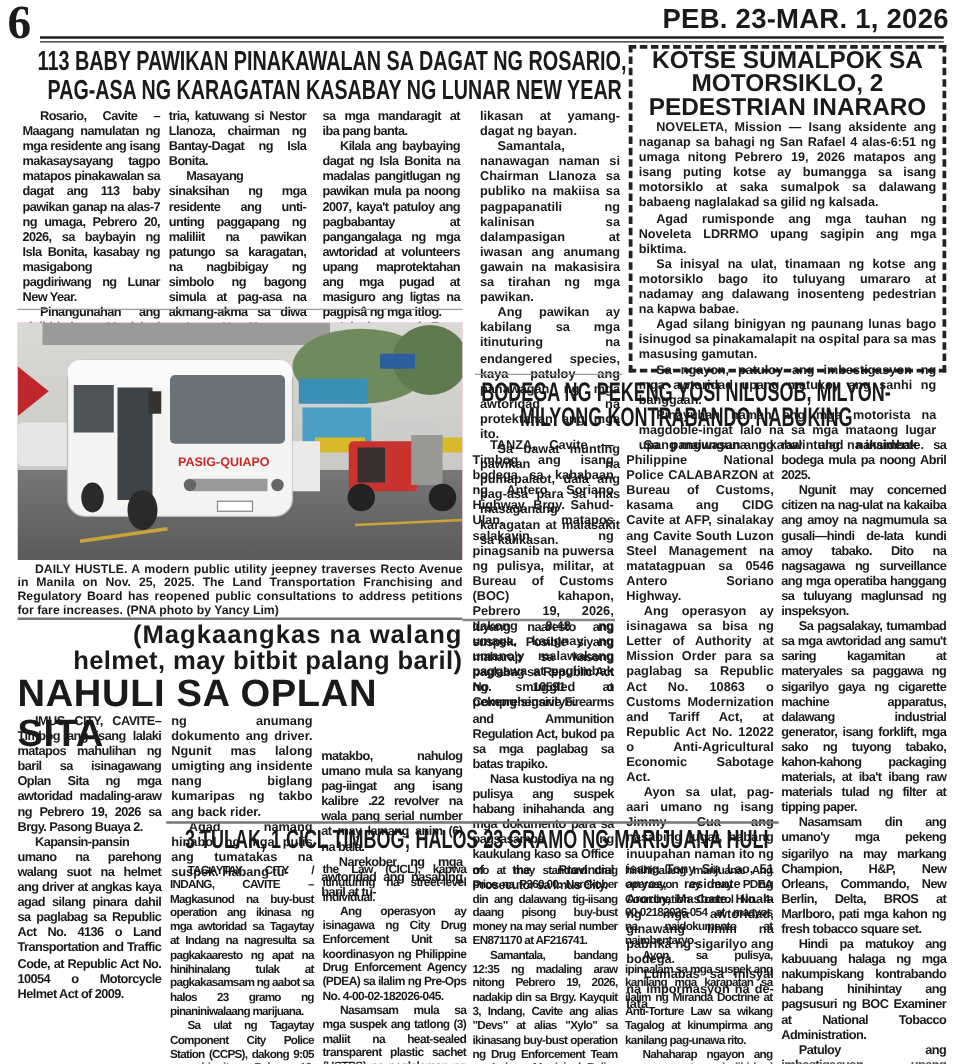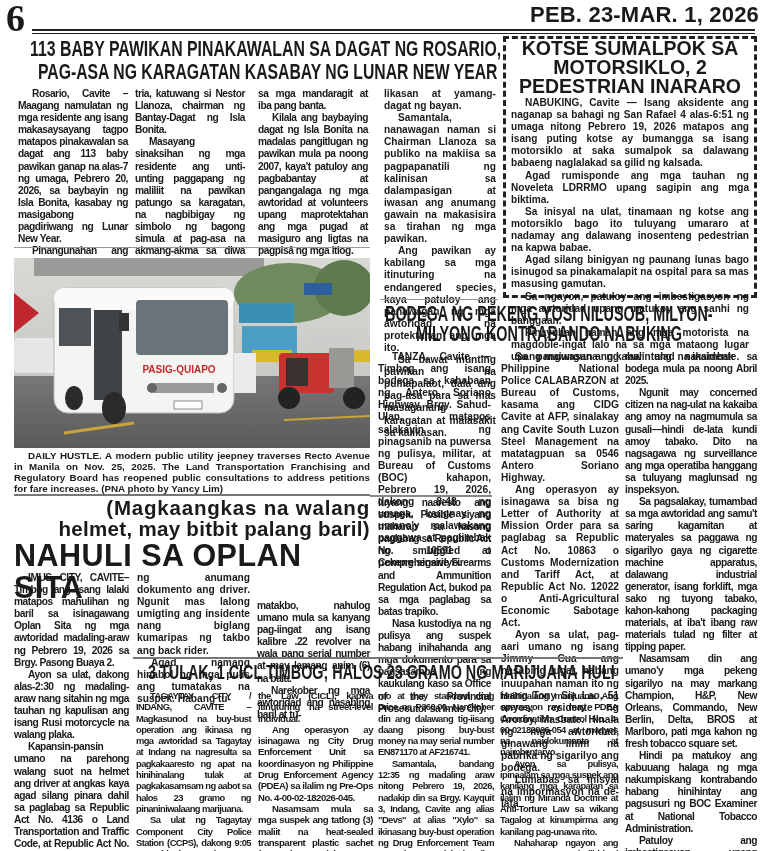--- a/index.html
+++ b/index.html
@@ -62,21 +62,21 @@
   <div class="abs thinrule" style="left:380px; top:299px; width:118px;"></div>
 </section>
 
 <section class="abs dashbox" style="left:503px; top:36px; width:254px; height:262px;">
   <div style="text-align:center; font-weight:bold; font-size:19.5px; line-height:19px; margin-top:0;">
     <div>KOTSE SUMALPOK SA</div>
     <div>MOTORSIKLO, 2</div>
     <div>PEDESTRIAN INARARO</div>
   </div>
   <div class="txt" style="padding:1px 5px 0 5px; font-size:10.1px; line-height:12.1px;">
-    <p><b>NABUKING, Cavite</b> <span>— Isang aksidente ang naganap sa bahagi ng San Rafael 4 alas-6:51 ng umaga nitong Pebrero 19, 2026 matapos ang isang puting kotse ay bumangga sa isang motorsiklo at saka sumalpok sa dalawang babaeng naglalakad sa gilid ng kalsada.</span></p>
+    <p><b>NOVELETA, Mission</b> <span>— Isang aksidente ang naganap sa bahagi ng San Rafael 4 alas-6:51 ng umaga nitong Pebrero 19, 2026 matapos ang isang puting kotse ay bumangga sa isang motorsiklo at saka sumalpok sa dalawang babaeng naglalakad sa gilid ng kalsada.</span></p>
     <p>Agad rumisponde ang mga tauhan ng Noveleta LDRRMO upang sagipin ang mga biktima.</p>
     <p>Sa inisyal na ulat, tinamaan ng kotse ang motorsiklo bago ito tuluyang umararo at nadamay ang dalawang inosenteng pedestrian na kapwa babae.</p>
     <p>Agad silang binigyan ng paunang lunas bago isinugod sa pinakamalapit na ospital para sa mas masusing gamutan.</p>
     <p>Sa ngayon, patuloy ang imbestigasyon ng mga awtoridad upang matukoy ang sanhi ng banggaan.</p>
     <p>Pinayuhan naman ang mga motorista na magdoble-ingat lalo na sa mga mataong lugar upang maiwasan ang kahalintulad na insidente.</p>
   </div>
 </section>
 
 <figure>
   <div class="abs photo" style="left:14px; top:258px; width:356px; height:190px;">
@@ -177,21 +177,20 @@
 
 <section>
   <div class="abs" style="left:14px; top:497px; width:356px; text-align:right; font-weight:bold; font-size:20.5px; line-height:21px; letter-spacing:0.8px;">
     <div>(Magkaangkas na walang</div>
     <div style="letter-spacing:0.3px;">helmet, may bitbit palang baril)</div>
   </div>
   <div class="abs" style="left:14px; top:539px; width:360px; text-align:left; font-weight:bold; font-size:30.5px; line-height:32px; letter-spacing:0.5px;">NAHULI SA OPLAN SITA</div>
 
   <div class="abs txt tight" style="left:14px; top:572px; width:115px;">
     <p><b>IMUS CITY, CAVITE</b><span>– Timbog ang isang lalaki matapos mahulihan ng baril sa isinagawang Oplan Sita ng mga awtoridad madaling-araw ng Pebrero 19, 2026 sa Brgy. Pasong Buaya 2.</span></p>
-    <p>Ayon sa ulat, dakong alas-2:30 ng madaling-araw nang sitahin ng mga tauhan ng kapulisan ang isang Rusi motorcycle na walang plaka.</p>
     <p>Kapansin-pansin umano na parehong walang suot na helmet ang driver at angkas kaya agad silang pinara dahil sa paglabag sa Republic Act No. 4136 o Land Transportation and Traffic Code, at Republic Act No. 10054 o Motorcycle Helmet Act of 2009.</p>
 
   </div>
   <div class="abs txt" style="left:137px; top:572px; width:113px;">
     <p style="text-indent:0">ng anumang dokumento ang driver. Ngunit mas lalong umigting ang insidente nang biglang kumaripas ng takbo ang back rider.</p>
     <p>Agad namang hinabol ng mga pulis ang tumatakas na suspek. Habang tu-</p>
   </div>
   <div class="abs txt tight" style="left:257px; top:600px; width:113px;">
     <p style="text-indent:0">matakbo, nahulog umano mula sa kanyang pag-iingat ang isang kalibre .22 revolver na wala pang serial number at may lamang anim (6) na bala.</p>
     <p>Narekober ng mga awtoridad ang nasabing baril at tu-</p>

